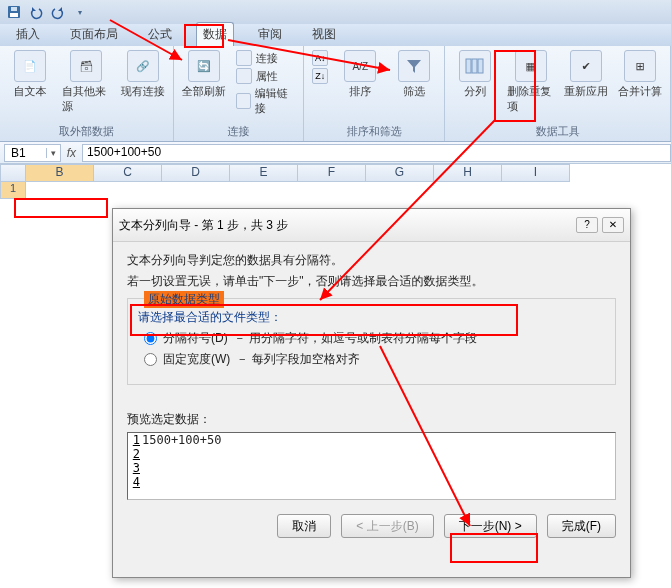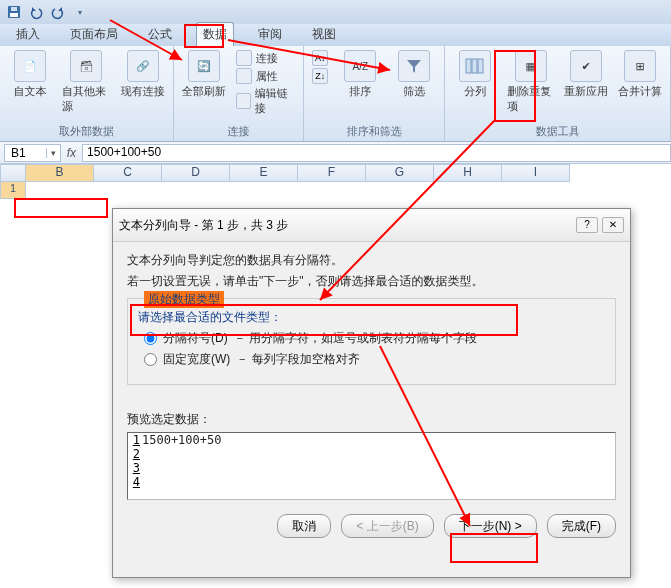--- a/index.html
+++ b/index.html
@@ -47,21 +47,21 @@
 .dlg-body p{margin-bottom:4px}
 .fieldset{border:1px solid #cfcfcf;margin-top:8px;padding:10px 10px 12px;position:relative}
 .fieldset .legend{position:absolute;top:-8px;left:16px;background:#f97316;padding:0 4px;color:#1a3e7a}
 .opt{display:flex;align-items:center;gap:6px;margin:4px 0 4px 6px}
 .opt input{margin:0}
 .preview-label{margin-top:26px;margin-bottom:4px}
 .preview{border:1px inset #bbb;background:#fff;height:68px;overflow:auto;font-family:SimSun,monospace;font-size:12px}
 .preview .pr{display:flex}
 .preview .pn{width:14px;text-align:right;padding-right:2px;text-decoration:underline;color:#000}
 .dlg-btns{display:flex;justify-content:flex-end;gap:10px;margin-top:14px}
-.dlg-btns button{height:24px;padding:0 14px;background:linear-gradient(#fdfdfd,#e4e4e4);border:1px solid #9a9a9a;border-radius:10px;font-size:12px}
+.dlg-btns button{height:24px;padding:0 14px;background:linear-gradient(#fdfdfd,#e4e4e4);border:1px solid #9a9a9a;border-radius:3px;font-size:12px}
 .dlg-btns button:disabled{color:#9a9a9a}
 svg{overflow:visible}
 </style>
 </head>
 <body>
 
 <div class="qat">
   <div class="qat-btn">
       <svg width="14" height="14">
         <rect x="1" y="1" width="12" height="12" fill="#3a6ea5" rx="1"></rect>

